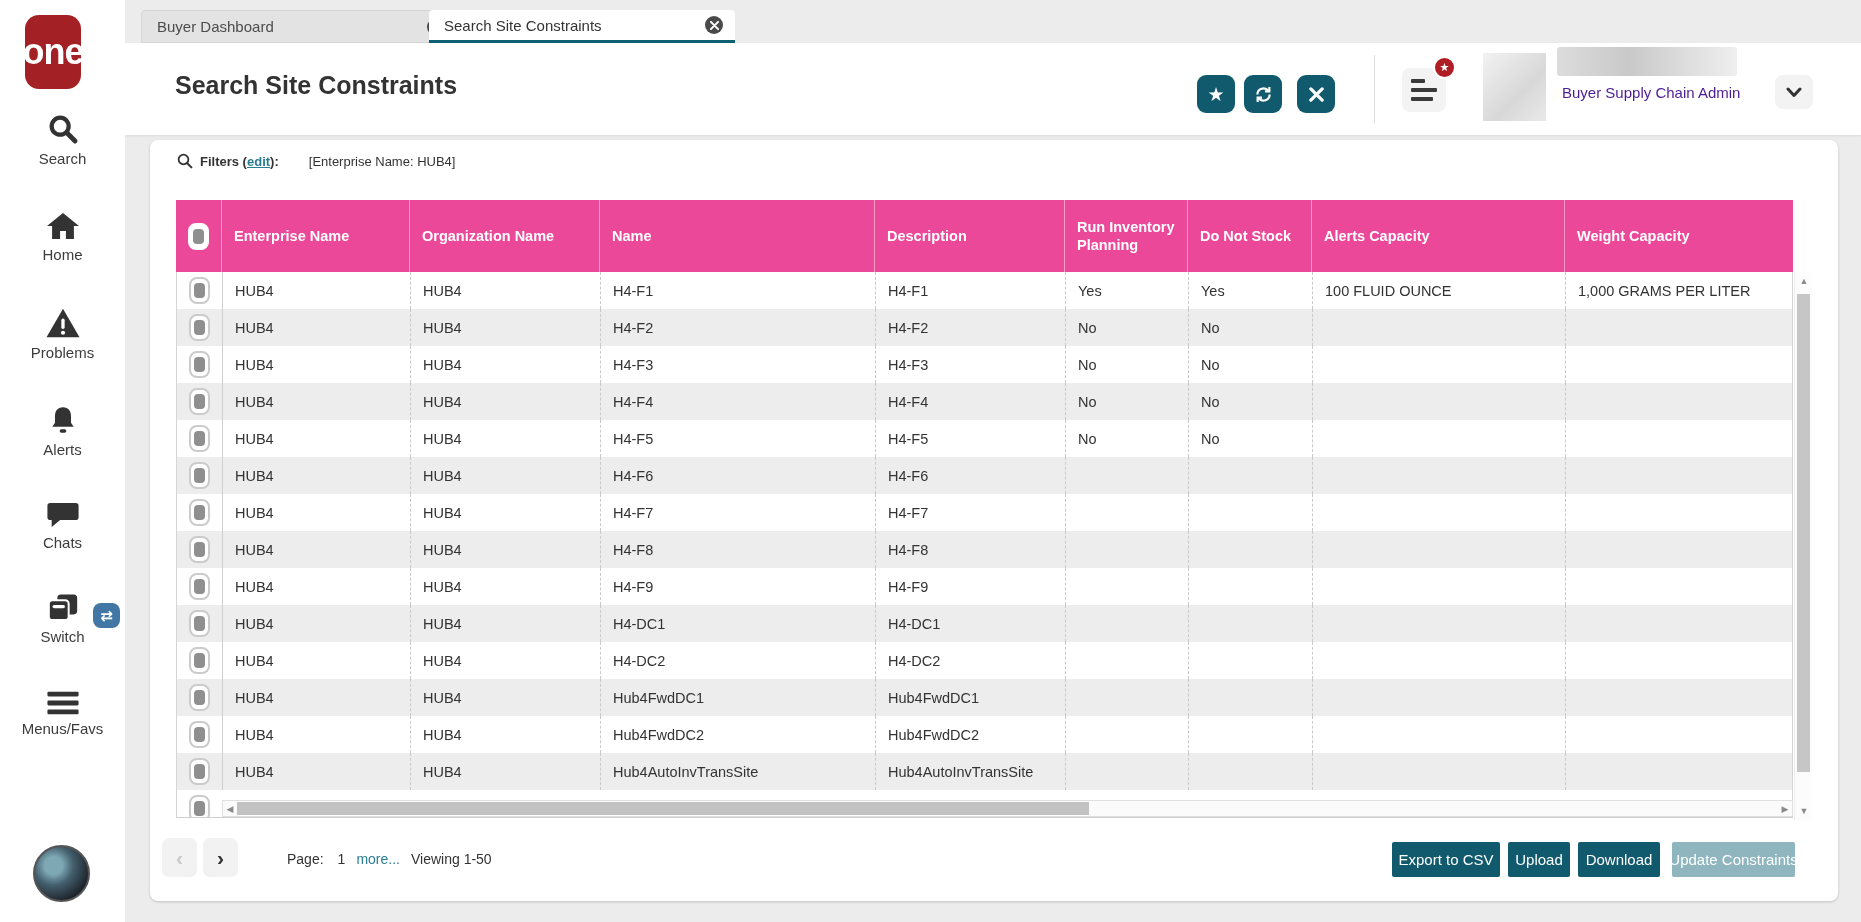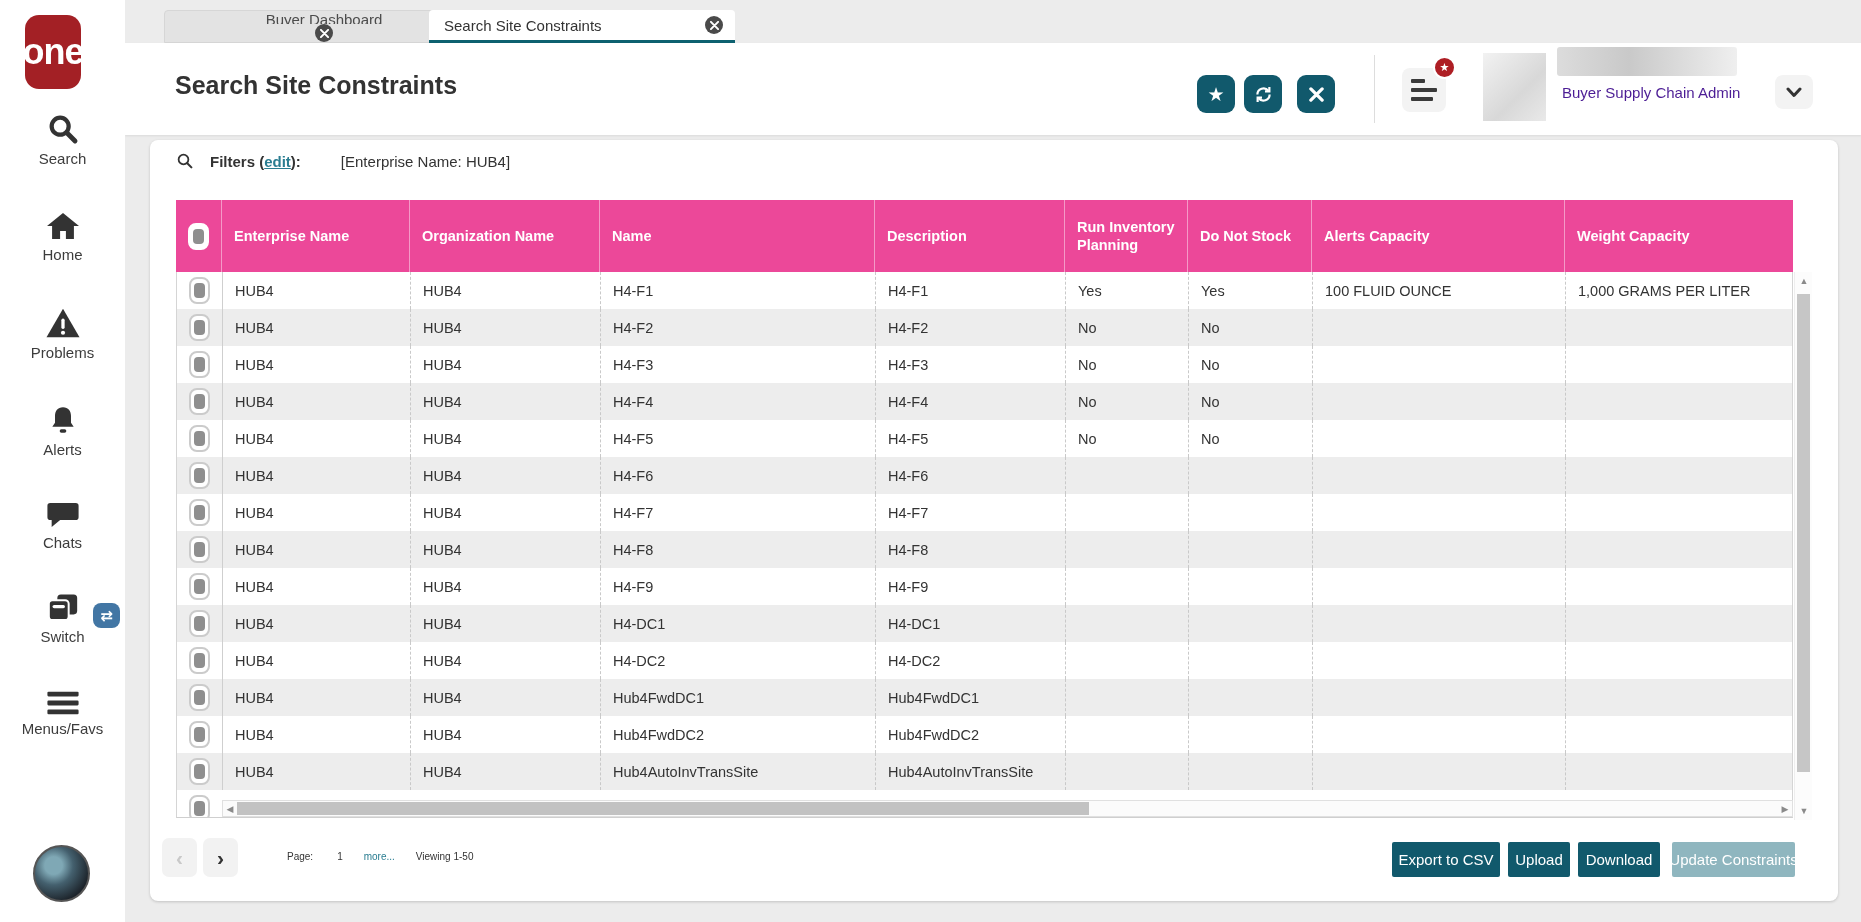--- a/index.html
+++ b/index.html
@@ -18,21 +18,21 @@
   .nav-label { font-size:15px; color:#3c3c3c; }
   .switch-badge { position:absolute; left:93px; top:603px; width:27px; height:25px; background:#4276a4;
           border-radius:8px; color:#fff; font-size:15px; font-weight:700; display:flex;
           align-items:center; justify-content:center; cursor:pointer; z-index:6;}
   .side-avatar { position:absolute; left:33px; top:845px; width:57px; height:57px; border-radius:50%;
           background:radial-gradient(circle at 35% 35%, #7fa8b5 0 18%, #44606e 40%, #1d242b 75%);
           border:2px solid #555; cursor:pointer; }
   
   .tab { position:absolute; top:10px; height:33px; display:flex; align-items:center;
          padding:0 12px 0 15px; font-size:15px; border-radius:4px 4px 0 0; cursor:pointer; }
-  .tab-inactive { left:164px; width:317px; background:#e3e3e3; border:1px solid #d6d6d6; color:#4c4c4c;flex-direction:column; }
+  .tab-inactive { left:141px; width:317px; background:#e3e3e3; border:1px solid #d6d6d6; color:#4c4c4c; }
   .tab-active { left:429px; width:306px; background:#fff; color:#333; border-bottom:3px solid #0d6170; }
   .tab-label { flex:1; white-space:nowrap; overflow:hidden; }
   .tab-close { width:18px; height:18px; border-radius:50%; background:#4a4a4a; display:flex;
                align-items:center; justify-content:center; flex:none; cursor:pointer; }
   
   .header-band { position:absolute; left:125px; top:43px; width:1736px; height:92px; background:#fff;
                  box-shadow:0 1px 2px rgba(0,0,0,.08); }
   .page-title { position:absolute; left:50px; top:28px; font-size:25px; font-weight:700; color:#333; }
   .hdr-btn { position:absolute; top:32px; width:38px; height:38px; background:#11596c; border-radius:9px;
              display:flex; align-items:center; justify-content:center; color:#fff; cursor:pointer; }
@@ -53,22 +53,22 @@
   .user-avatar-blur { position:absolute; left:1358px; top:10px; width:63px; height:68px;
              background:linear-gradient(135deg,#f2f2f2,#d8d8d8 60%,#e9e9e9); }
   .user-name-blur { position:absolute; left:1432px; top:4px; width:180px; height:29px; border-radius:3px;
              background:linear-gradient(90deg,#dcdcdc,#c9c9c9 40%,#efefef); }
   .user-role { position:absolute; left:1437px; top:41px; font-size:15px; color:#4c1d95; white-space:nowrap; }
   .user-chevron { position:absolute; left:1650px; top:32px; width:38px; height:34px; background:#f3f3f3;
              border-radius:8px; display:flex; align-items:center; justify-content:center; cursor:pointer; }
   
   .card { position:absolute; left:150px; top:140px; width:1688px; height:761px; background:#fff;
           border-radius:8px; box-shadow:0 1px 3px rgba(0,0,0,.18); }
-  .filters-row { position:absolute; left:26px; top:12px; display:flex; align-items:center; gap:16px;
-          font-size:15px; color:#333; }
+  .filters-row { position:absolute; left:26px; top:12px; display:flex; align-items:center; gap:6px;
+          font-size:13px; color:#333; }
   .filters-row b { font-weight:700; }
   .link { color:#2a7d91; cursor:pointer; }
   .link.u { text-decoration:underline; }
   .filters-value { margin-left:24px; }
   
   .tbl { position:absolute; left:26px; top:60px; width:1617px; }
   .grid-row { display:grid; grid-template-columns:46px 188px 190px 275px 190px 123px 124px 253px minmax(0,1fr); }
   .thead { background:#ec4899; color:#fff; height:72px; }
   .thead .cell { display:flex; align-items:center; padding:0 12px; font-size:14.5px; font-weight:700;
           border-right:1px solid rgba(255,255,255,.45); line-height:1.25; }
@@ -99,21 +99,21 @@
         border-left:1px solid #eee; }
   .vscroll .sb-arrow { position:absolute; left:0; width:18px; }
   .vscroll .sb-arrow.up { top:4px; }
   .vscroll .sb-arrow.down { bottom:4px; }
   .vscroll .thumb { position:absolute; left:2px; top:22px; width:13px; height:478px; background:#c6c6c6; cursor:grab; }
   
   .pag-btn { position:absolute; top:698px; width:35px; height:39px; background:#f2f2f2; border-radius:7px;
         display:flex; align-items:center; justify-content:center; font-size:21px; font-weight:700; cursor:pointer; }
   .pag-prev { left:12px; color:#c9c9c9; }
   .pag-next { left:53px; color:#333; }
-  .pag-text { position:absolute; left:137px; top:711px; font-size:10px; color:#333; display:flex; gap:21px;
+  .pag-text { position:absolute; left:137px; top:711px; font-size:14px; color:#333; display:flex; gap:11px;
         align-items:center; }
   .pag-text .pgnum { margin-left:3px; }
   .foot-btn { position:absolute; top:702px; height:35px; background:#11596c; color:#fff; border:none;
         font-size:15px; font-family:inherit; border-radius:2px; cursor:pointer; padding:0 14px;
         display:flex; align-items:center; justify-content:center; white-space:nowrap; }
   .foot-btn.export { left:1242px; width:108px; }
   .foot-btn.upload { left:1358px; width:62px; }
   .foot-btn.download { left:1428px; width:82px; }
   .foot-btn.update { left:1522px; width:123px; background:#8fb6bf; cursor:default; }
 </style>

